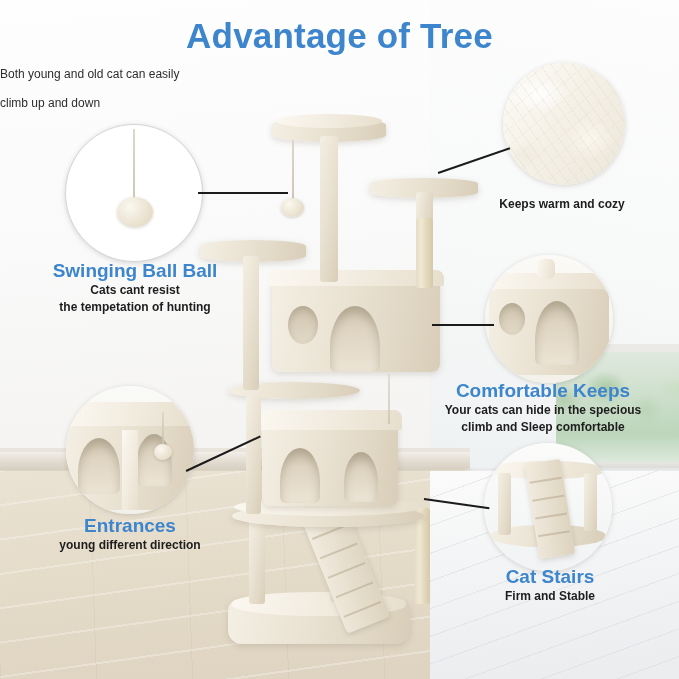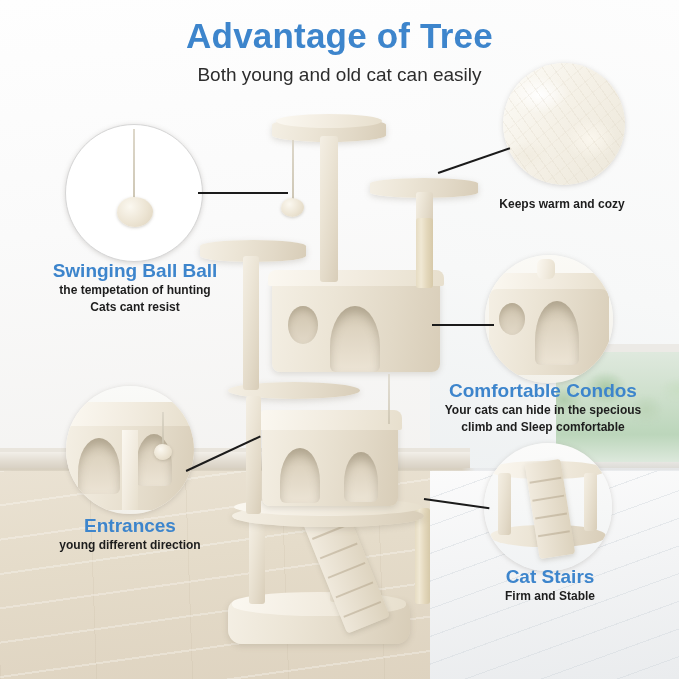--- a/index.html
+++ b/index.html
@@ -71,22 +71,22 @@
 
   .string{position:absolute;width:1.5px;
     background:linear-gradient(180deg,rgba(220,214,200,.95),rgba(200,192,172,.9));}
   .ball{position:absolute;border-radius:46% 54% 50% 50%/52% 48% 52% 48%;
     background:radial-gradient(circle at 36% 32%,#fbf8f0 0%,#ece4d3 55%,#ddd2bc 100%);
     box-shadow:0 1px 3px rgba(120,110,90,.3);}
 
   
   .title{position:absolute;left:0;top:16px;width:679px;text-align:center;
     color:#3d85cc;font-size:35px;font-weight:bold;letter-spacing:.2px;}
-  .subtitle{position:absolute;left:0;top:60px;width:679px;text-align:center;
-    color:#2d2d2d;font-size:19px;line-height:29px;}
+  .subtitle{position:absolute;left:0;top:60px;width:679px;text-align:left;
+    color:#2d2d2d;font-size:12px;line-height:29px;}
 
   .callout-title{color:#3d85cc;font-weight:bold;font-size:19px;line-height:22px;
     text-align:center;white-space:nowrap;}
   .callout-sub{color:#1d1d1d;font-weight:bold;font-size:12px;line-height:17px;text-align:center;}
   .callout{position:absolute;}
 
   
   .bubble{position:absolute;border-radius:50%;overflow:hidden;
     box-shadow:0 1px 5px rgba(110,105,95,.25);}
   .bubble-line{position:absolute;background:#1b1b1b;height:1.6px;transform-origin:left center;}
@@ -164,49 +164,50 @@
 
     <div class="string" style="left:292px;top:140px;height:62px;"></div>
     <div class="ball" style="left:281px;top:198px;width:23px;height:19px;"></div>
 
     <div class="string" style="left:388px;top:374px;height:50px;opacity:.8;"></div>
   </div>
 
   <div class="title">Advantage of Tree</div>
   <div class="subtitle">
     <div>Both young and old cat can easily</div>
+    <div>climb up and down</div>
   </div>
 
   <div class="bubble" style="left:65px;top:124px;width:136px;height:136px;background:#ffffff;border:1.2px solid #d6d6d6;">
     <div class="string" style="left:67px;top:4px;height:74px;"></div>
     <div class="ball" style="left:51px;top:72px;width:36px;height:30px;"></div>
   </div>
   <div class="bubble-line" style="left:198px;top:192px;width:90px;"></div>
   <div class="callout" style="left:20px;top:260px;width:230px;">
     <div class="callout-title">Swinging Ball Ball</div>
+    <div class="callout-sub">Cats cant resist</div>
     <div class="callout-sub">the tempetation of hunting</div>
-    <div class="callout-sub">Cats cant resist</div>
   </div>
 
   <div class="bubble fabric" style="left:503px;top:63px;width:122px;height:122px;"></div>
   <div class="bubble-line" style="left:438px;top:172px;width:76px;transform:rotate(-19deg);"></div>
   <div class="callout" style="left:452px;top:196px;width:220px;">
     <div class="callout-sub">Keeps warm and cozy</div>
   </div>
 
   <div class="bubble" style="left:485px;top:255px;width:128px;height:128px;background:linear-gradient(180deg,#fbfaf6 0%,#f3f1ea 100%);">
     <div class="plush-light" style="position:absolute;left:6px;top:18px;width:118px;height:22px;border-radius:16px 16px 4px 4px;"></div>
     <div class="plush" style="position:absolute;left:4px;top:34px;width:120px;height:86px;border-radius:8px;"></div>
     <div class="hole" style="left:14px;top:48px;width:26px;height:32px;"></div>
     <div class="arch" style="left:50px;top:46px;width:44px;height:64px;"></div>
     <div class="plush-light" style="position:absolute;left:52px;top:4px;width:18px;height:20px;border-radius:6px;"></div>
   </div>
   <div class="bubble-line" style="left:432px;top:324px;width:62px;"></div>
   <div class="callout" style="left:418px;top:380px;width:250px;">
-    <div class="callout-title">Comfortable Condos</div>
+    <div class="callout-title">Comfortable Keeps</div>
     <div class="callout-sub">Your cats can hide in the specious</div>
     <div class="callout-sub">climb and Sleep comfortable</div>
   </div>
 
   <div class="bubble" style="left:66px;top:386px;width:128px;height:128px;background:linear-gradient(180deg,#fafaf8 0%,#f2f0ea 100%);">
     <div class="plush-light" style="position:absolute;left:2px;top:16px;width:124px;height:30px;border-radius:20px 20px 6px 6px;"></div>
     <div class="plush" style="position:absolute;left:0px;top:40px;width:128px;height:84px;"></div>
     <div class="arch" style="left:12px;top:52px;width:42px;height:56px;"></div>
     <div class="arch" style="left:70px;top:48px;width:36px;height:52px;"></div>
     <div class="plush-light" style="position:absolute;left:56px;top:44px;width:16px;height:80px;"></div>

